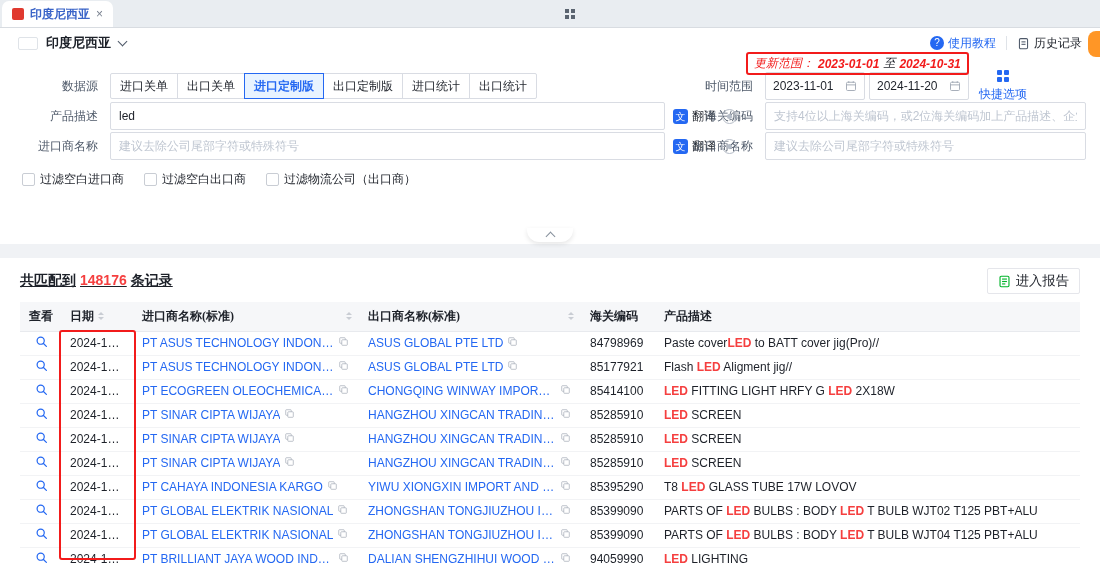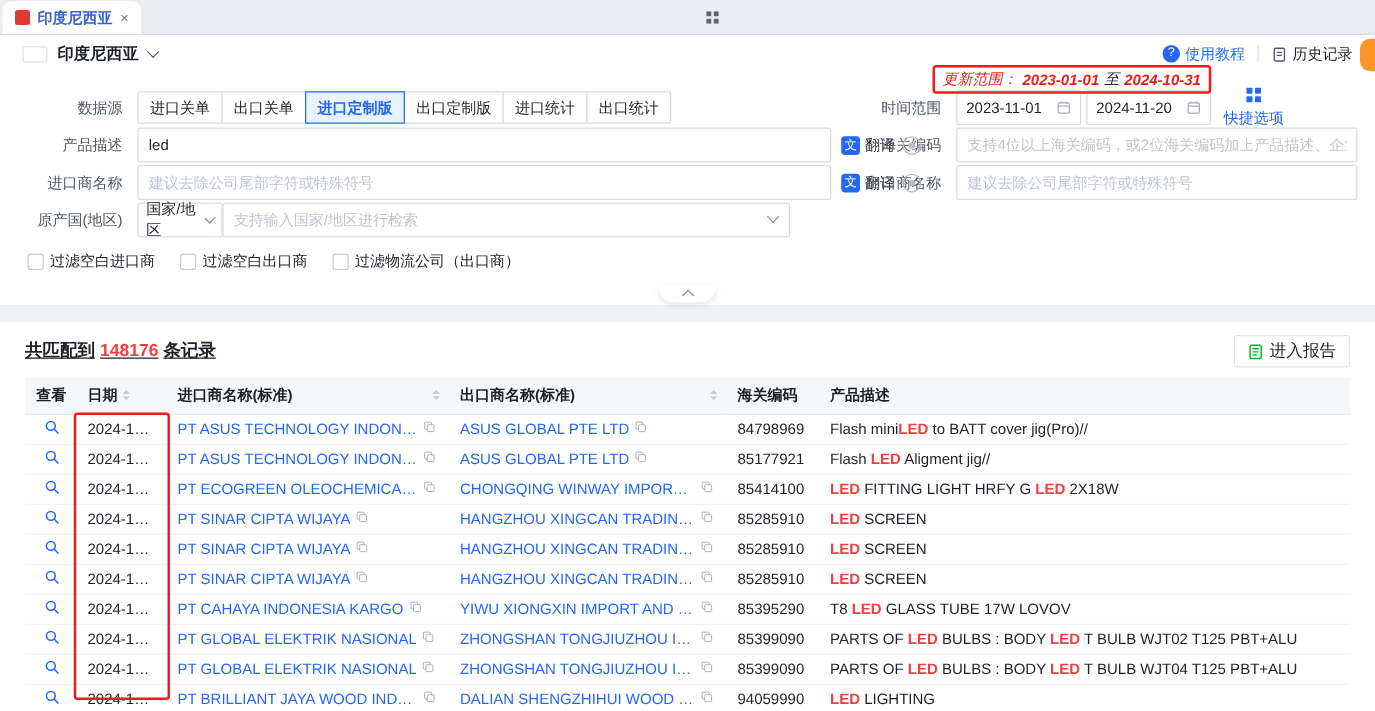--- a/index.html
+++ b/index.html
@@ -79,21 +79,21 @@
   .res-count { font-size:14px; font-weight:bold; display:flex; gap:4px;text-decoration:underline; }
   .res-count .num { color:#f53f3f; }
   .report-btn { margin-left:auto; height:26px; border:1px solid #e5e6eb; border-radius:2px; background:#fff;
     display:flex; align-items:center; gap:5px; padding:0 10px; cursor:pointer; color:#1d2129; }
   table { width:100%; border-collapse:collapse; table-layout:fixed; margin-top:8px; }
   thead th { background:#f6f7f9; height:29px; font-weight:bold; text-align:left; padding:0 8px;
     color:#1d2129; border-bottom:1px solid #e8eaee; font-size:12px; }
   tbody td { height:24px; padding:0 8px; border-bottom:1px solid #f2f3f5; white-space:nowrap;
     overflow:hidden; text-overflow:ellipsis; font-size:12px; color:#1d2129; }
   .c-center { text-align:center; }
-  .th-in { display:inline-flex; align-items:center; gap:4px; max-width:100%; }
+  .th-in { display:inline-flex; align-items:center; gap:4px; max-width:100%;font-family:Liberation Serif, serif; }
   .th-in.spread { display:flex; justify-content:space-between; }
   .sorts { display:inline-flex; flex-direction:column; }
   .sorts i { width:0; height:0; border:3.5px solid transparent; display:block; }
   .sorts .u { border-bottom-color:#c9cdd4; margin-bottom:2px; }
   .sorts .d { border-top-color:#c9cdd4; }
   a.co { color:#2468f2; text-decoration:none; display:inline-block; max-width:calc(100% - 18px);
     overflow:hidden; text-overflow:ellipsis; white-space:nowrap; vertical-align:middle; cursor:pointer; }
   .copy { margin-left:4px; vertical-align:middle; cursor:pointer; }
   .mag { cursor:pointer; display:inline-block; vertical-align:middle; }
   .hl { color:#f53f3f; font-weight:bold; }
@@ -213,33 +213,20 @@
         <span>翻译</span>
       </span>
       <span class="circ"></span>
     </div>
     <span class="r-label">出口商名称</span>
     <div class="right-zone">
       <input class="txt" placeholder="建议去除公司尾部字符或特殊符号" style="">
     </div>
   </div>
 
-  <div class="f-row">
-    <span class="f-label">原产国(地区)</span>
-    <div class="left-zone">
-      <div class="sel">
-        <span>国家/地区</span>
-        <span class="chev-dn"></span>
-      </div>
-      <div class="with-caret">
-        <input class="txt" style="padding-right: 22px;" placeholder="支持输入国家/地区进行检索">
-        <span class="chev-dn"></span>
-      </div>
-    </div>
-  </div>
 
   <div class="cb-row">
       <label class="cb">
         <span class="cbx"></span>
         <span>过滤空白进口商</span>
       </label>
       <label class="cb">
         <span class="cbx"></span>
         <span>过滤空白出口商</span>
       </label>
@@ -330,21 +317,21 @@
           <td>2024-10-31</td>
           <td><a class="co">PT ASUS TECHNOLOGY INDONESIA BA...</a><span class="copy"><svg width="11" height="11" viewBox="0 0 16 16" fill="none">
                 <rect x="5.5" y="5.5" width="8" height="8" rx="1" stroke="#a0a7b3"></rect>
                 <path d="M10.5 5.5V3.5a1 1 0 0 0-1-1h-6a1 1 0 0 0-1 1v6a1 1 0 0 0 1 1h2" stroke="#a0a7b3"></path>
               </svg></span></td>
           <td><a class="co">ASUS GLOBAL PTE LTD</a><span class="copy"><svg width="11" height="11" viewBox="0 0 16 16" fill="none">
                 <rect x="5.5" y="5.5" width="8" height="8" rx="1" stroke="#a0a7b3"></rect>
                 <path d="M10.5 5.5V3.5a1 1 0 0 0-1-1h-6a1 1 0 0 0-1 1v6a1 1 0 0 0 1 1h2" stroke="#a0a7b3"></path>
               </svg></span></td>
           <td>84798969</td>
-          <td><span>Flash mini</span><span class="hl">LED</span><span> to BATT cover jig(Pro)//</span></td>
+          <td><span>Paste cover</span><span class="hl">LED</span><span> to BATT cover jig(Pro)//</span></td>
         </tr>
         <tr>
           <td class="c-center"><span class="mag"><svg width="13" height="13" viewBox="0 0 16 16" fill="none">
                 <circle cx="7" cy="7" r="4.4" stroke="#2468f2" stroke-width="1.5"></circle>
                 <line x1="10.4" y1="10.4" x2="14" y2="14" stroke="#2468f2" stroke-width="1.5" stroke-linecap="round"></line>
               </svg></span></td>
           <td>2024-10-31</td>
           <td><a class="co">PT ASUS TECHNOLOGY INDONESIA BA...</a><span class="copy"><svg width="11" height="11" viewBox="0 0 16 16" fill="none">
                 <rect x="5.5" y="5.5" width="8" height="8" rx="1" stroke="#a0a7b3"></rect>
                 <path d="M10.5 5.5V3.5a1 1 0 0 0-1-1h-6a1 1 0 0 0-1 1v6a1 1 0 0 0 1 1h2" stroke="#a0a7b3"></path>

